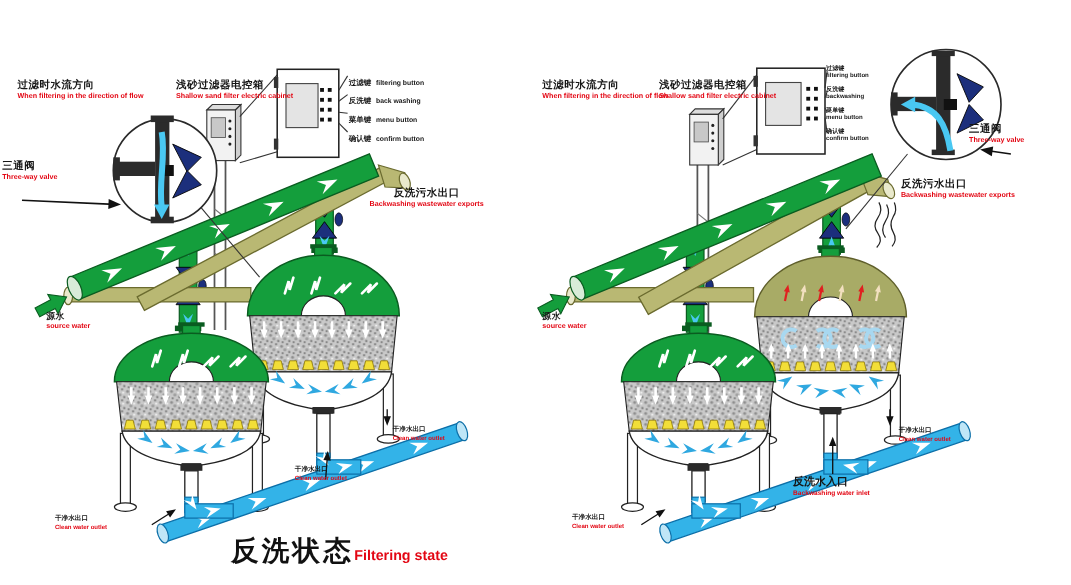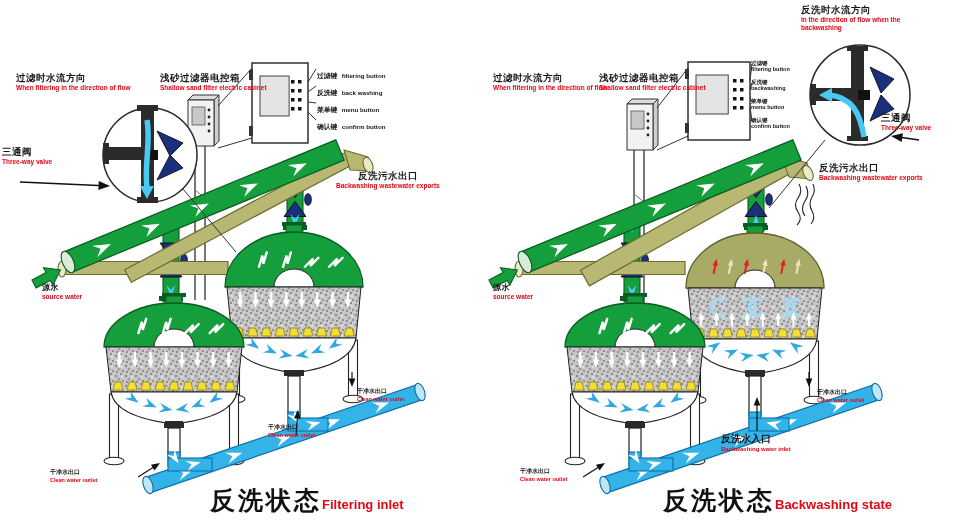--- a/index.html
+++ b/index.html
@@ -310,21 +310,21 @@
     </div>
     <div class="lbl small" style="left:268px;top:424px">
       <span class="zh">干净水出口</span>
       <span class="en">Clean water outlet</span>
     </div>
     <div class="lbl small" style="left:357px;top:388px">
       <span class="zh">干净水出口</span>
       <span class="en">Clean water outlet</span>
     </div>
     <div class="caption" style="left:210px;top:484px">
-      <span class="cap-zh">反洗状态</span><span class="cap-en">Filtering inlet</span>
+      <span class="cap-zh">反洗状态</span><span class="cap-en">Filtering state</span>
     </div>
   </section>
 
   <section class="panel" id="panel-backwashing">
     <svg id="svgB" width="487" height="532" viewBox="0 0 487 532">
         <defs>
           <pattern id="speckB" width="10" height="10" patternUnits="userSpaceOnUse">
             <rect width="10" height="10" fill="#c9c9c9"></rect>
             <circle cx="2" cy="3" r="1.3" fill="#8e8e8e"></circle>
             <circle cx="7" cy="1" r="1" fill="#787878"></circle>
@@ -571,24 +571,20 @@
           <line x1="322" y1="372" x2="322" y2="382.5" stroke="#111" stroke-width="1.2"></line>
           <path d="M0,0 L-8.549999999999999,3.375 L-8.549999999999999,-3.375 Z" fill="#111" transform="translate(322,387) rotate(90)"></path>
         </g>
         <polygon points="0,-4.5 16,-4.5 16,-10 30,0 16,10 16,4.5 0,4.5" fill="#149e3c" stroke="#0a5c20" stroke-width="1" transform="translate(4,284) rotate(-28)"></polygon>
       </svg>
 
     <div class="lbl" style="left:6px;top:72px">
       <span class="zh">过滤时水流方向</span>
       <span class="en">When filtering in the direction of flow</span>
     </div>
-    <div class="lbl wrapEn" style="left:314px;top:4px">
-      <span class="zh">反洗时水流方向</span>
-      <span class="en">In the direction of flow when the backwashing</span>
-    </div>
     <div class="lbl" style="left:112px;top:72px">
       <span class="zh">浅砂过滤器电控箱</span>
       <span class="en">Shallow sand filter electric cabinet</span>
     </div>
     <div class="btnrow two" style="left:264px;top:60px">
       <span class="bzh">过滤键</span>
       <span class="ben">filtering button</span>
     </div>
     <div class="btnrow two" style="left:264px;top:79px">
       <span class="bzh">反洗键</span>
@@ -618,18 +614,15 @@
       <span class="zh">干净水出口</span>
       <span class="en">Clean water outlet</span>
     </div>
     <div class="lbl mid" style="left:234px;top:433px">
       <span class="zh">反洗水入口</span>
       <span class="en">Backwashing water inlet</span>
     </div>
     <div class="lbl small" style="left:330px;top:389px">
       <span class="zh">干净水出口</span>
       <span class="en">Clean water outlet</span>
-    </div>
-    <div class="caption" style="left:176px;top:484px">
-      <span class="cap-zh">反洗状态</span><span class="cap-en">Backwashing state</span>
     </div>
   </section>
 </div>
 
 </body></html>

